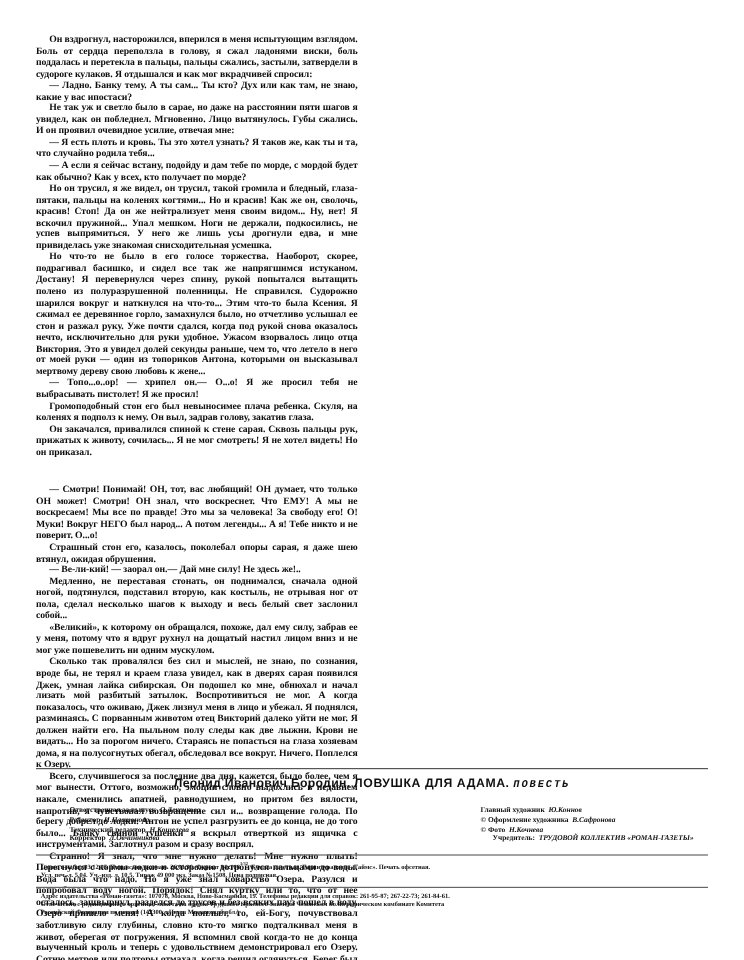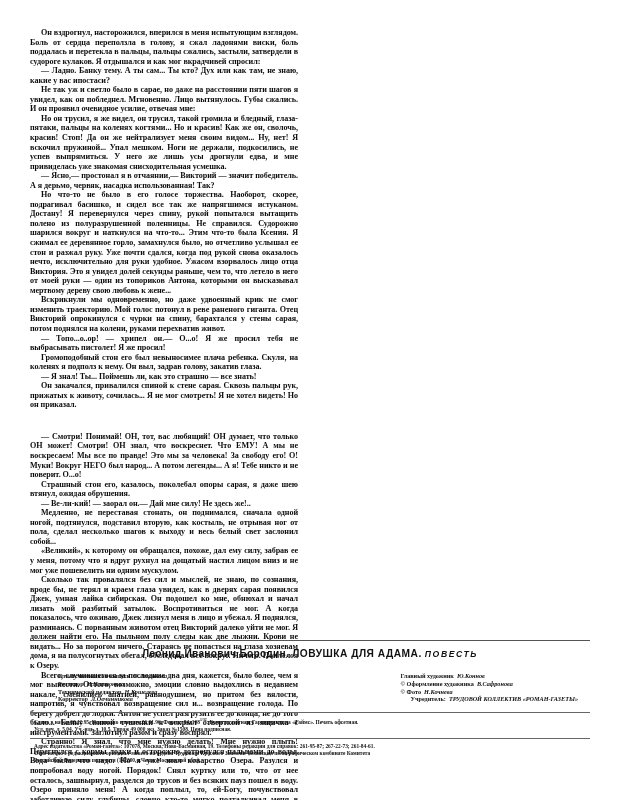--- a/index.html
+++ b/index.html
@@ -57,20 +57,21 @@
     letter-spacing:0.25px;
     white-space:nowrap;
     margin-bottom:13px;
   }
   .booktitle .caps{letter-spacing:0.5px;}
   .booktitle .povest{
     font-style:italic;
     font-size:8.6px;
     letter-spacing:1.6px;
     font-weight:bold;
+    font-family:Liberation Mono, monospace;
   }
   .credits{
     display:flex;
     justify-content:space-between;
     font-size:6.2px;
     line-height:7.8px;
     padding:0 12px 0 28px;
   }
   .credits .lbl{font-weight:600;}
   .credits .nm{font-style:italic;font-weight:600;}
@@ -105,27 +106,26 @@
 </head>
 <body>
 
 <div class="page">
 
   <div class="columns">
     <div class="col" id="col-left">
         <p>Он вздрогнул, насторожился, вперился в меня испытующим взглядом. Боль от сердца переползла в голову, я сжал ладонями виски, боль поддалась и перетекла в пальцы, пальцы сжались, застыли, затвердели в судороге кулаков. Я отдышался и как мог вкрадчивей спросил:</p>
         <p>— Ладно. Банку тему. А ты сам... Ты кто? Дух или как там, не знаю, какие у вас ипостаси?</p>
         <p>Не так уж и светло было в сарае, но даже на расстоянии пяти шагов я увидел, как он побледнел. Мгновенно. Лицо вытянулось. Губы сжались. И он проявил очевидное усилие, отвечая мне:</p>
+        <p>— Я есть плоть и кровь. Ты это хотел узнать? Я таков же, как ты и та, что случайно родила тебя...</p>
+        <p>— А если я сейчас встану, подойду и дам тебе по морде, с мордой будет как обычно? Как у всех, кто получает по морде?</p>
         <p>Но он трусил, я же видел, он трусил, такой громила и бледный, глаза-пятаки, пальцы на коленях когтями... Но и красив! Как же он, сволочь, красив! Стоп! Да он же нейтрализует меня своим видом... Ну, нет! Я вскочил пружиной... Упал мешком. Ноги не держали, подкосились, не успев выпрямиться. У него же лишь усы дрогнули едва, и мне привиделась уже знакомая снисходительная усмешка.</p>
-        <p>— Ясно,— простонал я в отчаянии,— Викторий — значит победитель. А я дерьмо, червяк, насадка использованная! Так?</p>
         <p>Но что-то не было в его голосе торжества. Наоборот, скорее, подрагивал басишко, и сидел все так же напрягшимся истуканом. Достану! Я перевернулся через спину, рукой попытался вытащить полено из полуразрушенной поленницы. Не справился. Судорожно шарился вокруг и наткнулся на что-то... Этим что-то была Ксения. Я сжимал ее деревянное горло, замахнулся было, но отчетливо услышал ее стон и разжал руку. Уже почти сдался, когда под рукой снова оказалось нечто, исключительно для руки удобное. Ужасом взорвалось лицо отца Виктория. Это я увидел долей секунды раньше, чем то, что летело в него от моей руки — один из топориков Антона, которыми он высказывал мертвому дереву свою любовь к жене...</p>
-        <p>Вскрикнули мы одновременно, но даже удвоенный крик не смог изменить траекторию. Мой голос потонул в реве раненого гиганта. Отец Викторий опрокинулся с чурки на спину, барахтался у стены сарая, потом поднялся на колени, руками перехватив живот.</p>
         <p>— Топо...о..ор! — хрипел он.— О...о! Я же просил тебя не выбрасывать пистолет! Я же просил!</p>
         <p>Громоподобный стон его был невыносимее плача ребенка. Скуля, на коленях я подполз к нему. Он выл, задрав голову, закатив глаза.</p>
-        <p>— Я знал! Ты... Поймешь ли, как это страшно — все знать!</p>
         <p>Он закачался, привалился спиной к стене сарая. Сквозь пальцы рук, прижатых к животу, сочилась... Я не мог смотреть! Я не хотел видеть! Но он приказал.</p>
       </div>
     <div class="col" id="col-right">
         <p>— Смотри! Понимай! ОН, тот, вас любящий! ОН думает, что только ОН может! Смотри! ОН знал, что воскреснет. Что ЕМУ! А мы не воскресаем! Мы все по правде! Это мы за человека! За свободу его! О! Муки! Вокруг НЕГО был народ... А потом легенды... А я! Тебе никто и не поверит. О...о!</p>
         <p>Страшный стон его, казалось, поколебал опоры сарая, я даже шею втянул, ожидая обрушения.</p>
         <p>— Ве-ли-кий! — заорал он.— Дай мне силу! Не здесь же!..</p>
         <p>Медленно, не переставая стонать, он поднимался, сначала одной ногой, подтянулся, подставил вторую, как костыль, не отрывая ног от пола, сделал несколько шагов к выходу и весь белый свет заслонил собой...</p>
         <p>«Великий», к которому он обращался, похоже, дал ему силу, забрав ее у меня, потому что я вдруг рухнул на дощатый настил лицом вниз и не мог уже пошевелить ни одним мускулом.</p>
         <p>Сколько так провалялся без сил и мыслей, не знаю, по сознания, вроде бы, не терял и краем глаза увидел, как в дверях сарая появился Джек, умная лайка сибирская. Он подошел ко мне, обнюхал и начал лизать мой разбитый затылок. Воспротивиться не мог. А когда показалось, что оживаю, Джек лизнул меня в лицо и убежал. Я поднялся, разминаясь. С порванным животом отец Викторий далеко уйти не мог. Я должен найти его. На пыльном полу следы как две лыжни. Крови не видать... Но за порогом ничего. Стараясь не попасться на глаза хозяевам дома, я на полусогнутых обегал, обследовал все вокруг. Ничего. Поплелся к Озеру.</p>
         <p>Всего, случившегося за последние два дня, кажется, было более, чем я мог вынести. Оттого, возможно, эмоции словно выдохлись в недавнем накале, сменились апатией, равнодушием, но притом без вялости, напротив, я чувствовал возвращение сил и... возвращение голода. По берегу добрел до лодки. Антон не успел разгрузить ее до конца, не до того было... Банку свиной тушенки я вскрыл отверткой из ящичка с инструментами. Заглотнул разом и сразу воспрял.</p>

